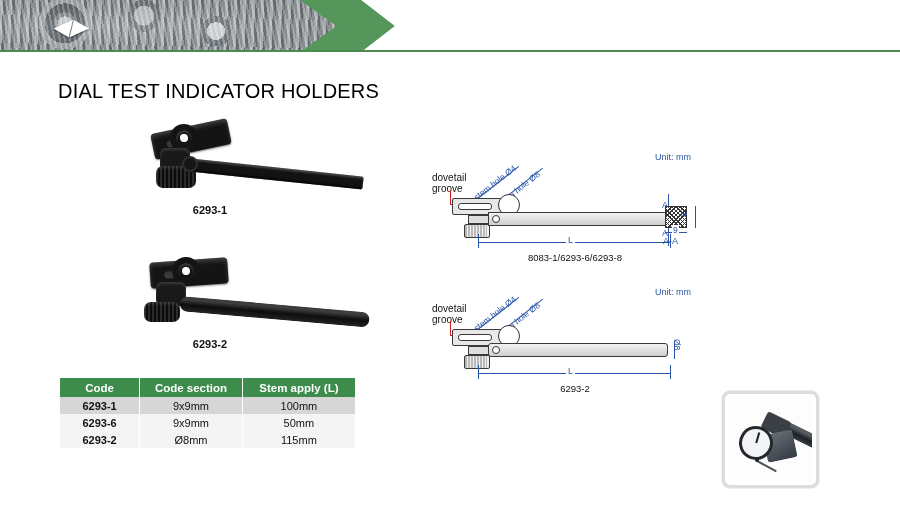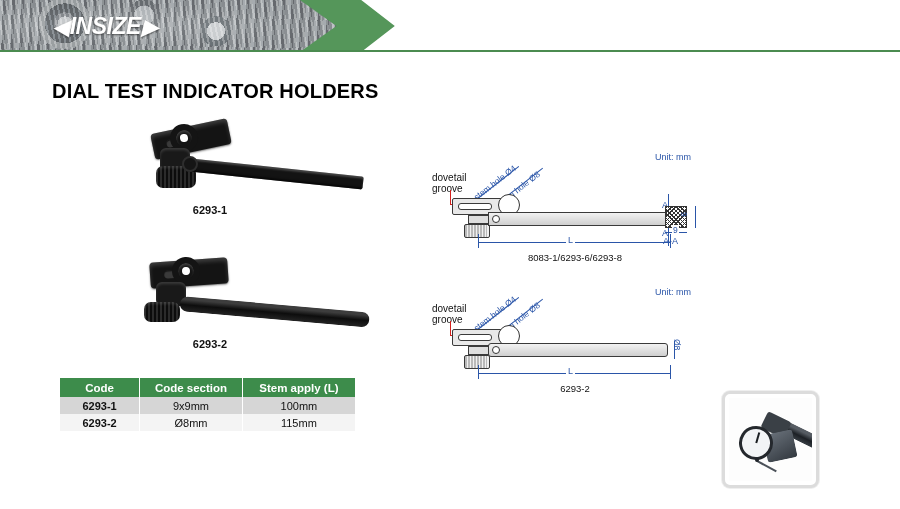--- a/index.html
+++ b/index.html
@@ -40,21 +40,21 @@
   .hdr-rule{position:absolute;left:0;top:50px;width:900px;height:2px;background:#4b8b50;}
   .logo{
     position:absolute;left:52px;top:14px;height:24px;display:flex;align-items:center;
     color:#ffffff;font-weight:bold;font-style:italic;font-size:23px;letter-spacing:-0.5px;
     text-shadow:0 1px 2px rgba(0,0,0,.55);
   }
   .logo .arrow{font-size:21px;line-height:1;margin:0 1px;}
 
   
   .page-title{
-    position:absolute;left:52px;top:80px;font-size:20px;font-weight:bold;letter-spacing:.2px;
+    position:absolute;left:58px;top:80px;font-size:20px;font-weight:normal;letter-spacing:.2px;
   }
 
   
   .prod{position:absolute;}
   .prod .cap{position:absolute;width:100%;text-align:center;font-size:11px;font-weight:bold;color:#111;}
 
   .prod1{left:60px;top:118px;width:300px;height:110px;}
   .prod2{left:60px;top:252px;width:300px;height:110px;}
 
   .holder{position:absolute;left:0;top:0;width:100%;height:82px;}
@@ -212,21 +212,20 @@
 <body>
 
 <div class="page">
 
   <div class="header">
     <div class="hdr-photo"></div>
     <div class="hdr-green"></div>
     <div class="hdr-photo-mask"></div>
     <div class="logo">
       <span class="arrow">◀</span>
-        <span>INSIZE</span>
         <span class="arrow">▶</span>
     </div>
   </div>
   <div class="hdr-rule"></div>
 
   <div class="page-title">DIAL TEST INDICATOR HOLDERS</div>
 
   <div class="prod prod1">
     <div class="holder">
       <div class="clamp">
@@ -262,20 +261,25 @@
         <th style="width:115px;">Stem apply (L)</th>
       </tr>
     </thead>
     <tbody>
       <tr class="odd">
         <td class="code"><span>6293-1</span></td>
         <td>9x9mm</td>
         <td>100mm</td>
       </tr>
       <tr class="even">
+        <td class="code"><span>6293-6</span></td>
+        <td>9x9mm</td>
+        <td>50mm</td>
+      </tr>
+      <tr class="even">
         <td class="code"><span>6293-2</span></td>
         <td>Ø8mm</td>
         <td>115mm</td>
       </tr>
     </tbody>
   </table>
 
 
   <div class="draw d1">
     <div class="unit" style="left:225px;top:2px;">Unit: mm</div>

